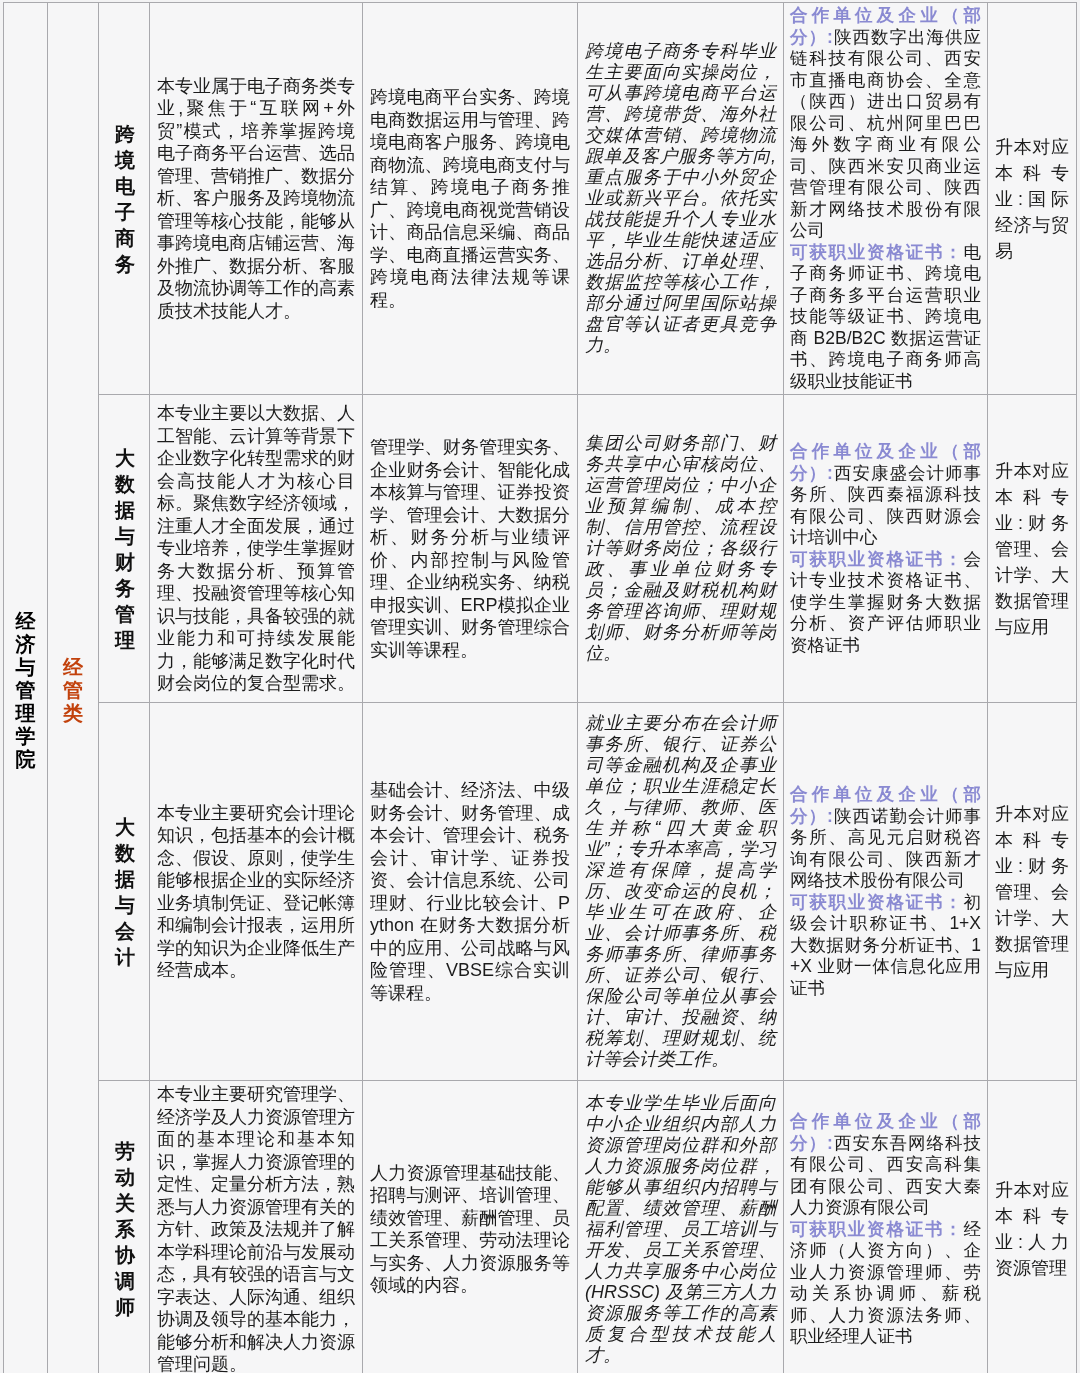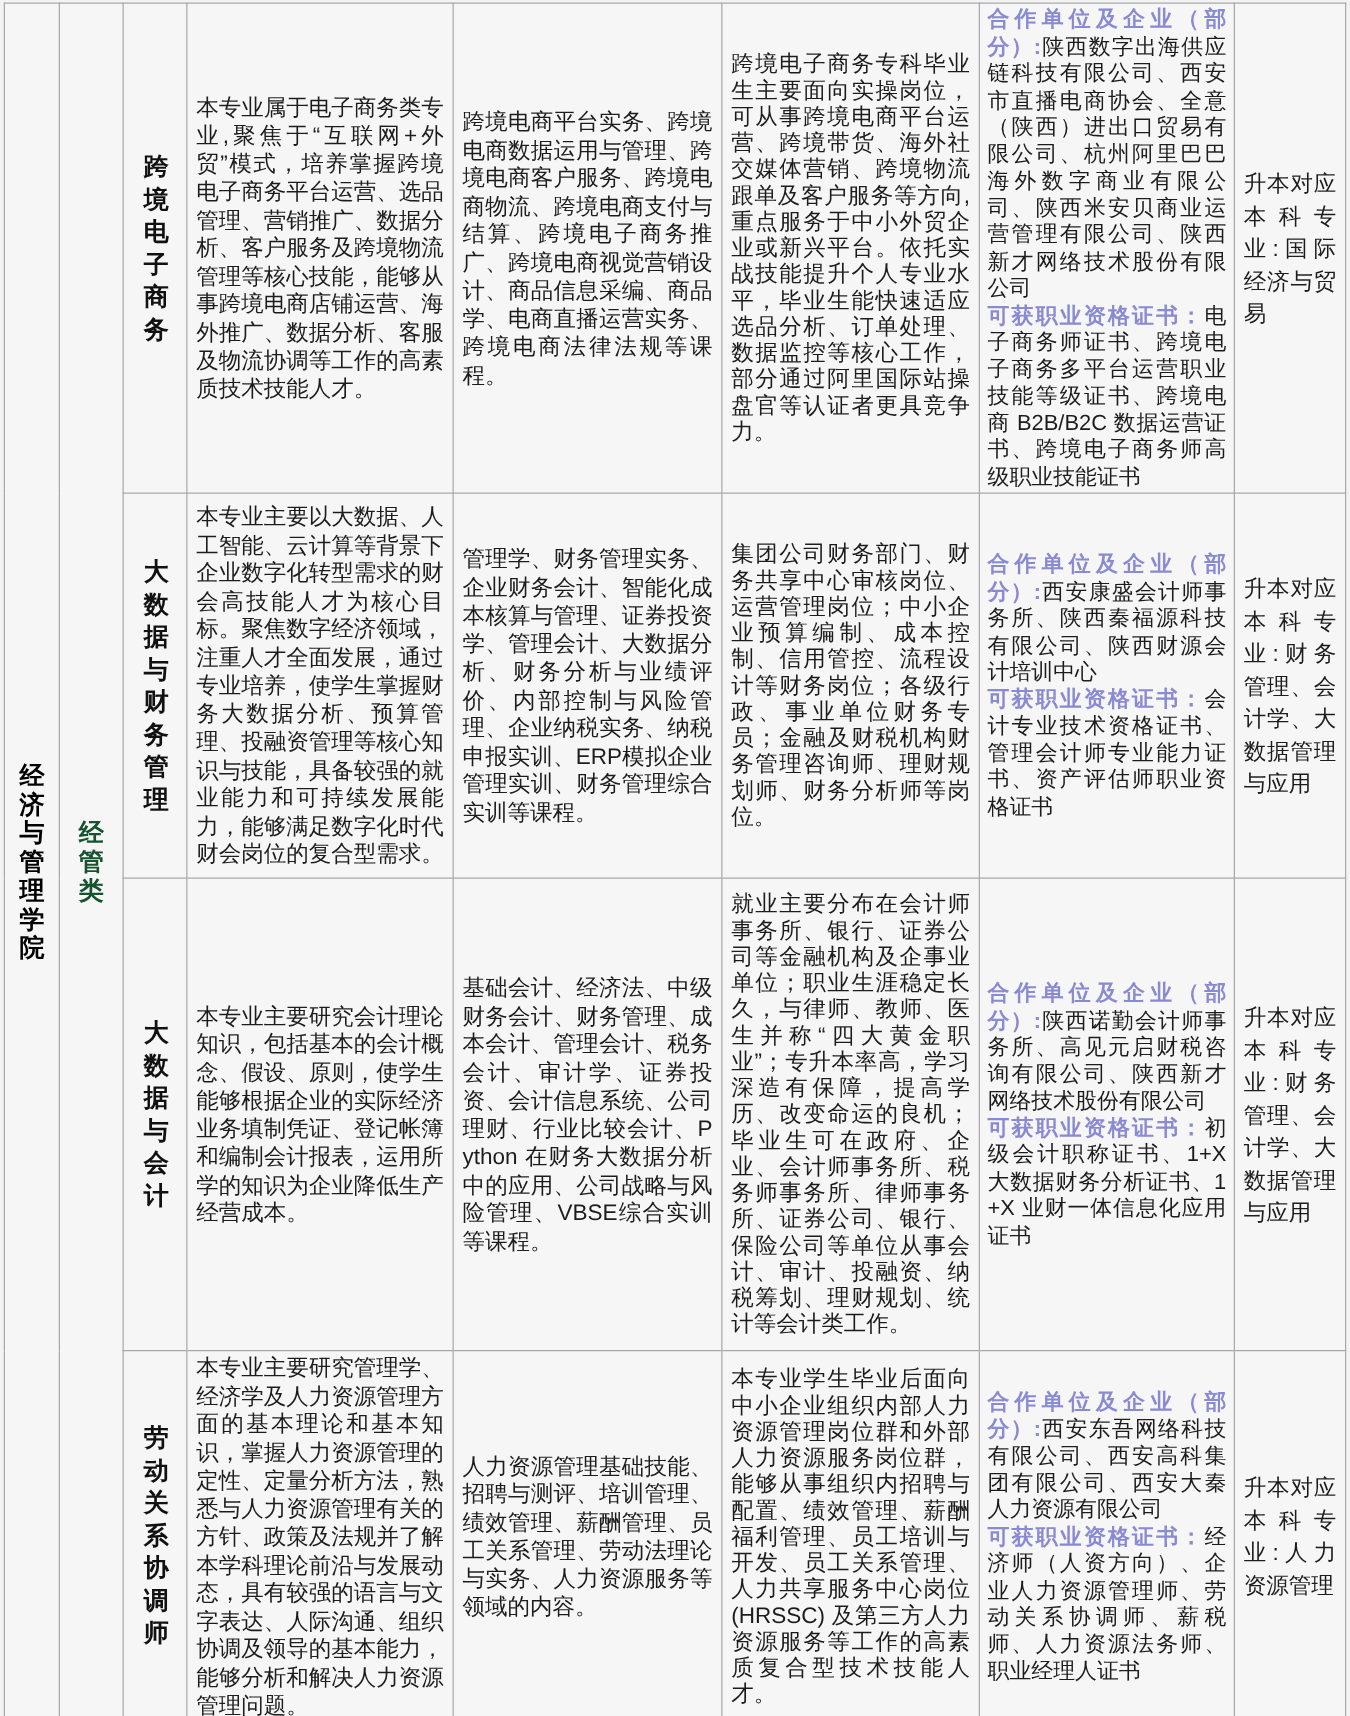--- a/index.html
+++ b/index.html
@@ -5,29 +5,29 @@
   html,body{margin:0;padding:0;background:#f3f3f4;}
   body{font-family:"Liberation Sans","DejaVu Sans",sans-serif;color:#1c1c1c;}
   .page{padding:2px 3px;}
   table{border-collapse:collapse;table-layout:fixed;width:1073px;background:#f6f6f7;}
   td{border:1px solid #a9a9ad;vertical-align:middle;padding:2px 7px;overflow:hidden;margin-top:24px;}
   
   td.vcell{padding:2px 0;}
   .vtext{width:22px;margin:0 auto;word-break:break-all;text-align:center;
          font-weight:bold;font-size:20px;line-height:23px;}
   .vtext.college{color:#000000;}
-  .vtext.cat{color:#14532d;}
+  .vtext.cat{color:#c2410c;}
   
   td.major{text-align:center;padding:2px 16px;}
   .major-name{font-weight:bold;font-size:20px;line-height:26px;color:#111;
               word-break:break-all;text-align:center;}
   
   .txt{font-size:18px;line-height:22.5px;text-align:justify;text-justify:inter-ideograph;
        word-break:break-all;}
-  td.emp .txt{line-height:21px;}
+  td.emp .txt{line-height:21px;font-style:italic;}
   td.coop{padding:2px 6px;}
   td.coop .txt{line-height:21.5px;font-size:17.5px;}
   td.coop p{margin:0;}
   .plabel{font-weight:bold;}
   td.up .txt{font-size:18px;line-height:26px;}
 </style>
 </head>
 <body>
 
 <div class="page">
@@ -83,21 +83,21 @@
       </td>
       <td>
         <div class="txt">管理学、财务管理实务、企业财务会计、智能化成本核算与管理、证券投资学、管理会计、大数据分析、财务分析与业绩评价、内部控制与风险管理、企业纳税实务、纳税申报实训、ERP模拟企业管理实训、财务管理综合实训等课程。</div>
       </td>
       <td class="emp">
         <div class="txt">集团公司财务部门、财务共享中心审核岗位、运营管理岗位；中小企业预算编制、成本控制、信用管控、流程设计等财务岗位；各级行政、事业单位财务专员；金融及财税机构财务管理咨询师、理财规划师、财务分析师等岗位。</div>
       </td>
       <td class="coop">
         <div class="txt">
           <p><span class="plabel" style="color:#8a8ad2">合作单位及企业（部分）:</span><span>西安康盛会计师事务所、陕西秦福源科技有限公司、陕西财源会计培训中心</span></p>
-          <p><span class="plabel" style="color:#8a8ad2">可获职业资格证书：</span><span>会计专业技术资格证书、管理会计师专业能力证书、资产评估师职业资格证书</span></p>
+          <p><span class="plabel" style="color:#8a8ad2">可获职业资格证书：</span><span>会计专业技术资格证书、使学生掌握财务大数据分析、资产评估师职业资格证书</span></p>
         </div>
       </td>
       <td class="up">
         <div class="txt">升本对应本科专业:财务管理、会计学、大数据管理与应用</div>
       </td>
     </tr>
 
     <tr style="height:378px;">
       <td class="major">
         <div class="major-name">大数据与会计</div>

